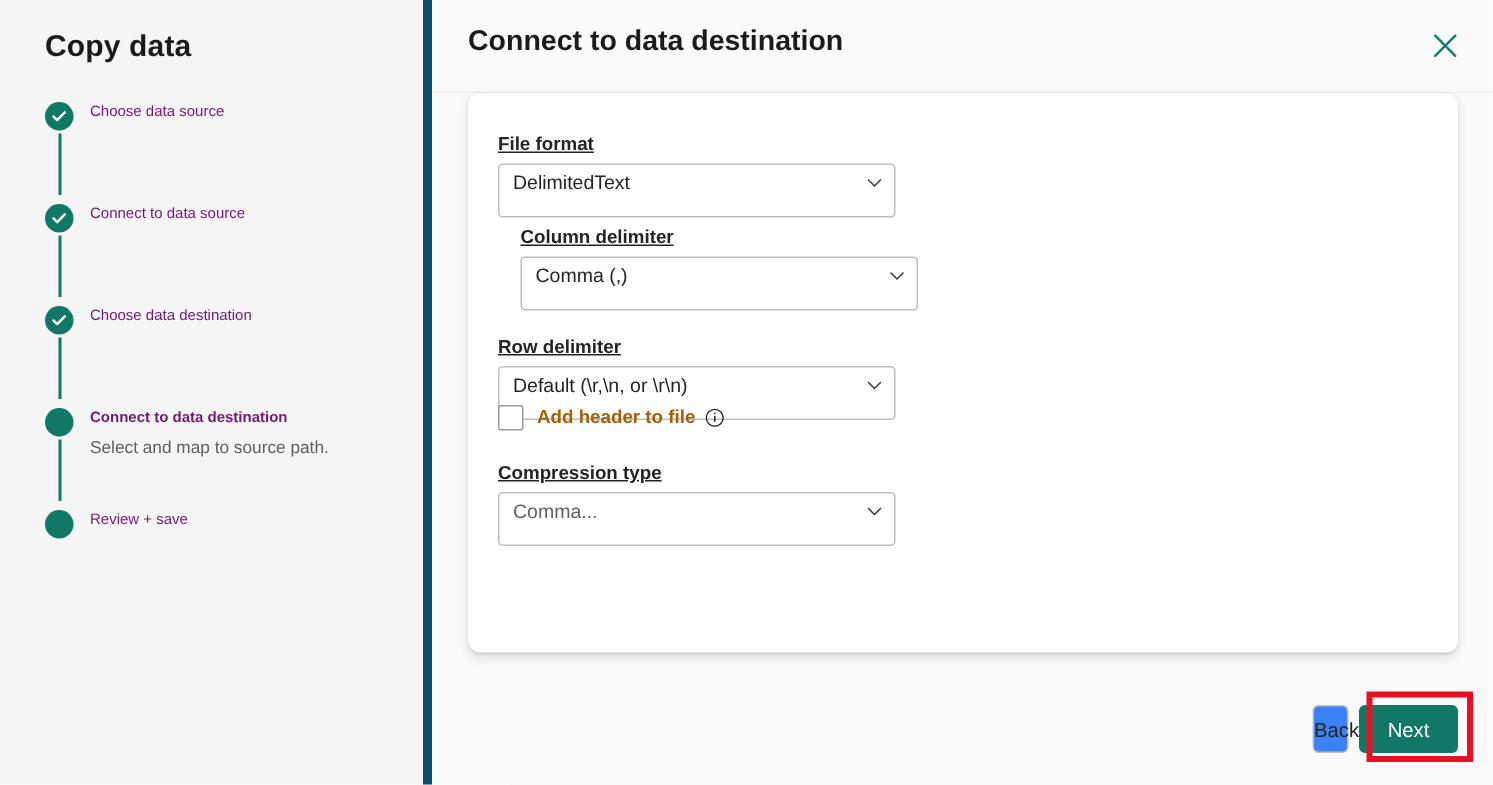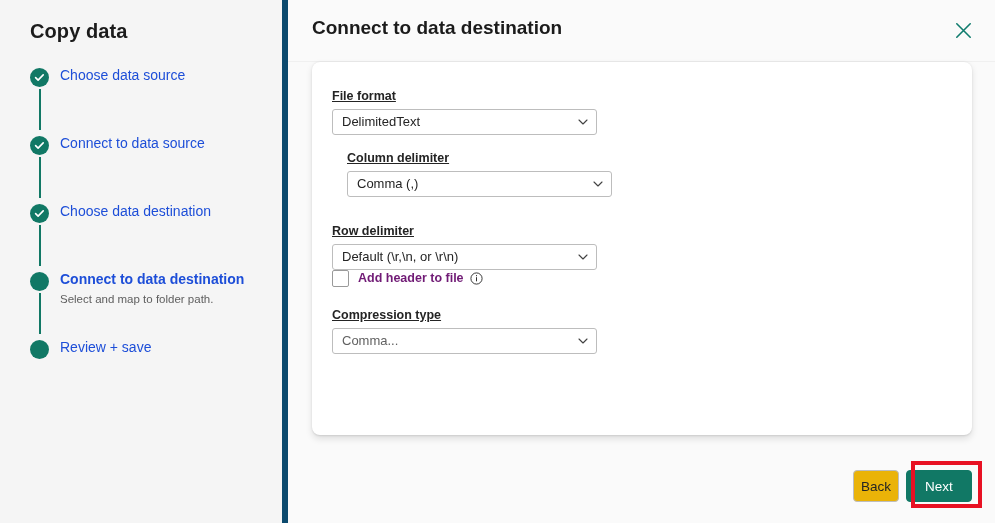--- a/index.html
+++ b/index.html
@@ -78,23 +78,23 @@
     left: 9px;
     top: 27px;
     width: 2px;
     height: 41px;
     background: #117865;
   }
   .step:last-child .step-connector {
     display: none;
   }
   .step-label {
-    font-size: 14px;
+    font-size: 10px;
     line-height: 18px;
-    color: #1d4ed8;
+    color: #701a75;
     padding-top: 4px;
     display: block;
   }
   .step.current .step-label {
     font-weight: bold;
   }
   .step-sub {
     display: block;
     font-size: 11.5px;
     line-height: 16px;
@@ -173,21 +173,21 @@
     font-size: 12.5px;
     font-weight: bold;
     color: #242424;
     margin-bottom: 5px;
     line-height: 16px;
     text-decoration: underline;
   }
   .select-box {
     position: relative;
     width: 265px;
-    height: 26px;
+    height: 36px;
     border: 1px solid #bdbdbd;
     border-radius: 3px;
     background: #ffffff;
     box-sizing: border-box;
     cursor: pointer;
   }
   .select-value {
     position: absolute;
     left: 9px;
     top: 0;
@@ -219,21 +219,21 @@
     border: 1px solid #9a9a9a;
     border-radius: 2px;
     background: #ffffff;
     box-sizing: border-box;
     cursor: pointer;
     flex: 0 0 17px;
   }
   .checkbox-label {
     font-size: 12.5px;
     font-weight: bold;
-    color: #701a75;
+    color: #a16207;
     margin-left: 9px;
     line-height: 17px;
   }
   .info-icon {
     margin-left: 6px;
     width: 13px;
     height: 13px;
     display: inline-flex;
     cursor: pointer;
   }
@@ -252,22 +252,22 @@
     border-radius: 4px;
     font-size: 13.5px;
     font-family: "Liberation Sans", sans-serif;
     cursor: pointer;
     box-sizing: border-box;
     padding: 0;
   }
   .btn-secondary {
     right: 96px;
     bottom: 21px;
-    width: 46px;
-    background: #eab308;
+    width: 24px;
+    background: #3b82f6;
     border: 1px solid #bdbdbd;
     color: #242424;
   }
   .btn-primary {
     right: 23px;
     bottom: 21px;
     width: 66px;
     background: #117865;
     border: 1px solid #117865;
     color: #ffffff;
@@ -320,21 +320,21 @@
             </svg>
         </span>
         <span class="step-connector"></span>
         <span class="step-label">Choose data destination</span>
       </div>
 
       <div class="step current">
         <span class="step-marker"></span>
         <span class="step-connector"></span>
         <span class="step-label">Connect to data destination</span>
-        <span class="step-sub">Select and map to folder path.</span>
+        <span class="step-sub">Select and map to source path.</span>
       </div>
 
       <div class="step">
         <span class="step-marker"></span>
 
         <span class="step-label">Review + save</span>
       </div>
 
     </div>
   </div>

